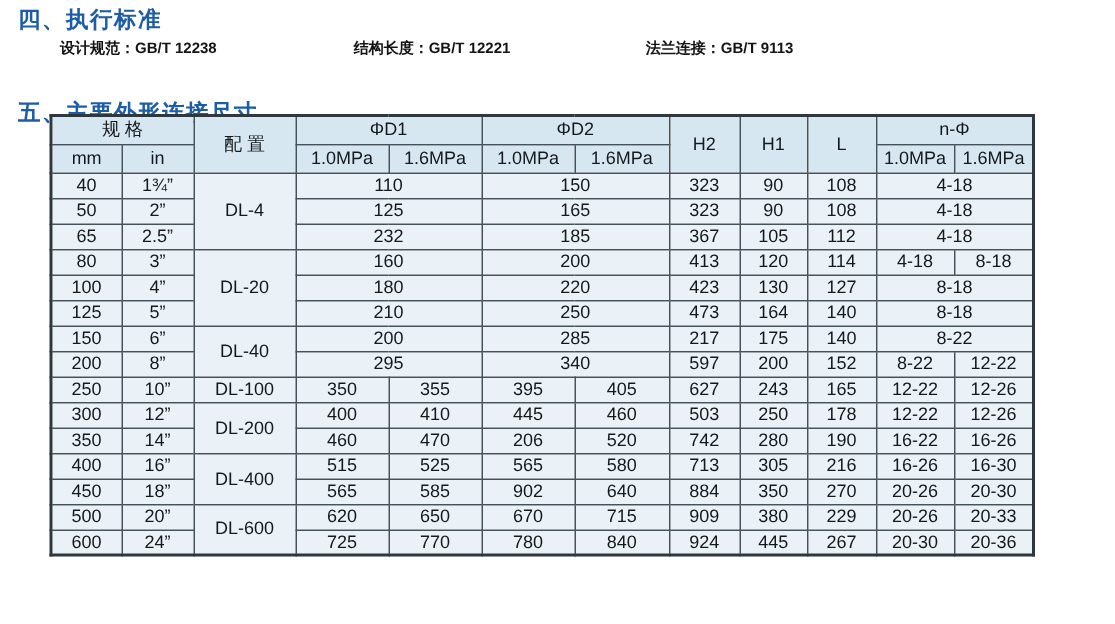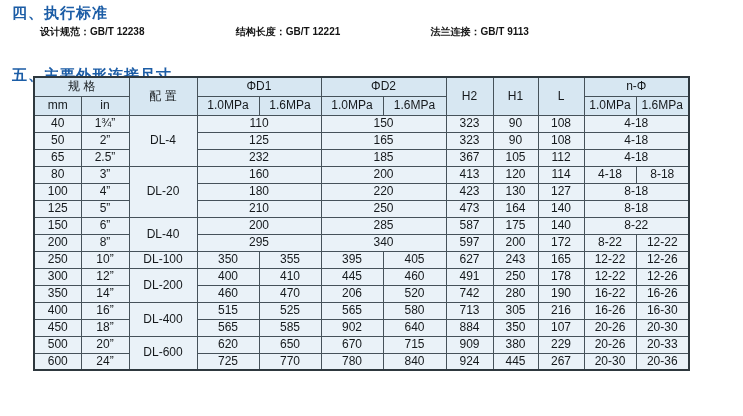--- a/index.html
+++ b/index.html
@@ -178,33 +178,33 @@
           <td>164</td>
           <td>140</td>
           <td colspan="2">8-18</td>
         </tr>
         <tr>
           <td>150</td>
           <td>6”</td>
           <td rowspan="2">DL-40</td>
           <td colspan="2">200</td>
           <td colspan="2">285</td>
-          <td>587</td>
+          <td>217</td>
           <td>175</td>
           <td>140</td>
           <td colspan="2">8-22</td>
         </tr>
         <tr>
           <td>200</td>
           <td>8”</td>
           <td colspan="2">295</td>
           <td colspan="2">340</td>
           <td>597</td>
           <td>200</td>
-          <td>172</td>
+          <td>152</td>
           <td>8-22</td>
           <td>12-22</td>
         </tr>
         <tr>
           <td>250</td>
           <td>10”</td>
           <td rowspan="1">DL-100</td>
           <td>350</td>
           <td>355</td>
           <td>395</td>
@@ -216,21 +216,21 @@
           <td>12-26</td>
         </tr>
         <tr>
           <td>300</td>
           <td>12”</td>
           <td rowspan="2">DL-200</td>
           <td>400</td>
           <td>410</td>
           <td>445</td>
           <td>460</td>
-          <td>491</td>
+          <td>503</td>
           <td>250</td>
           <td>178</td>
           <td>12-22</td>
           <td>12-26</td>
         </tr>
         <tr>
           <td>350</td>
           <td>14”</td>
           <td>460</td>
           <td>470</td>
@@ -258,21 +258,21 @@
         </tr>
         <tr>
           <td>450</td>
           <td>18”</td>
           <td>565</td>
           <td>585</td>
           <td>902</td>
           <td>640</td>
           <td>884</td>
           <td>350</td>
-          <td>107</td>
+          <td>270</td>
           <td>20-26</td>
           <td>20-30</td>
         </tr>
         <tr>
           <td>500</td>
           <td>20”</td>
           <td rowspan="2">DL-600</td>
           <td>620</td>
           <td>650</td>
           <td>670</td>

